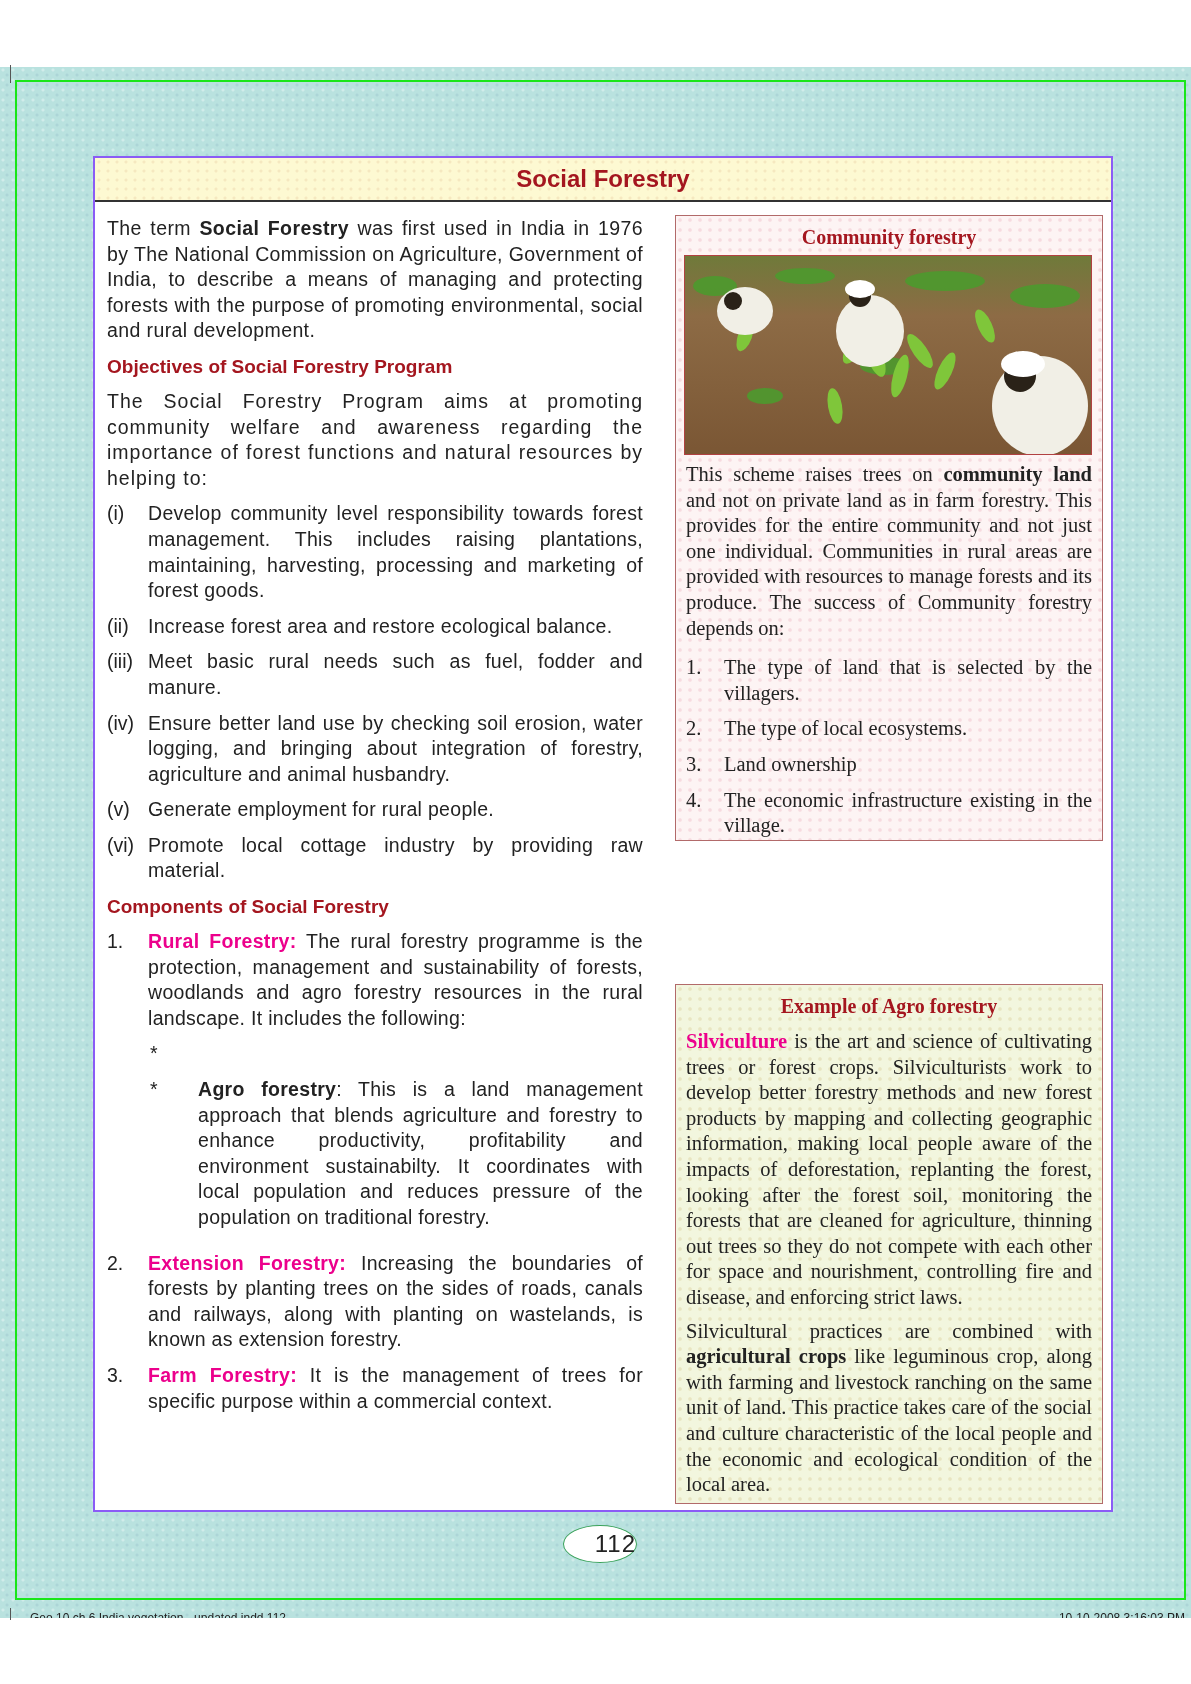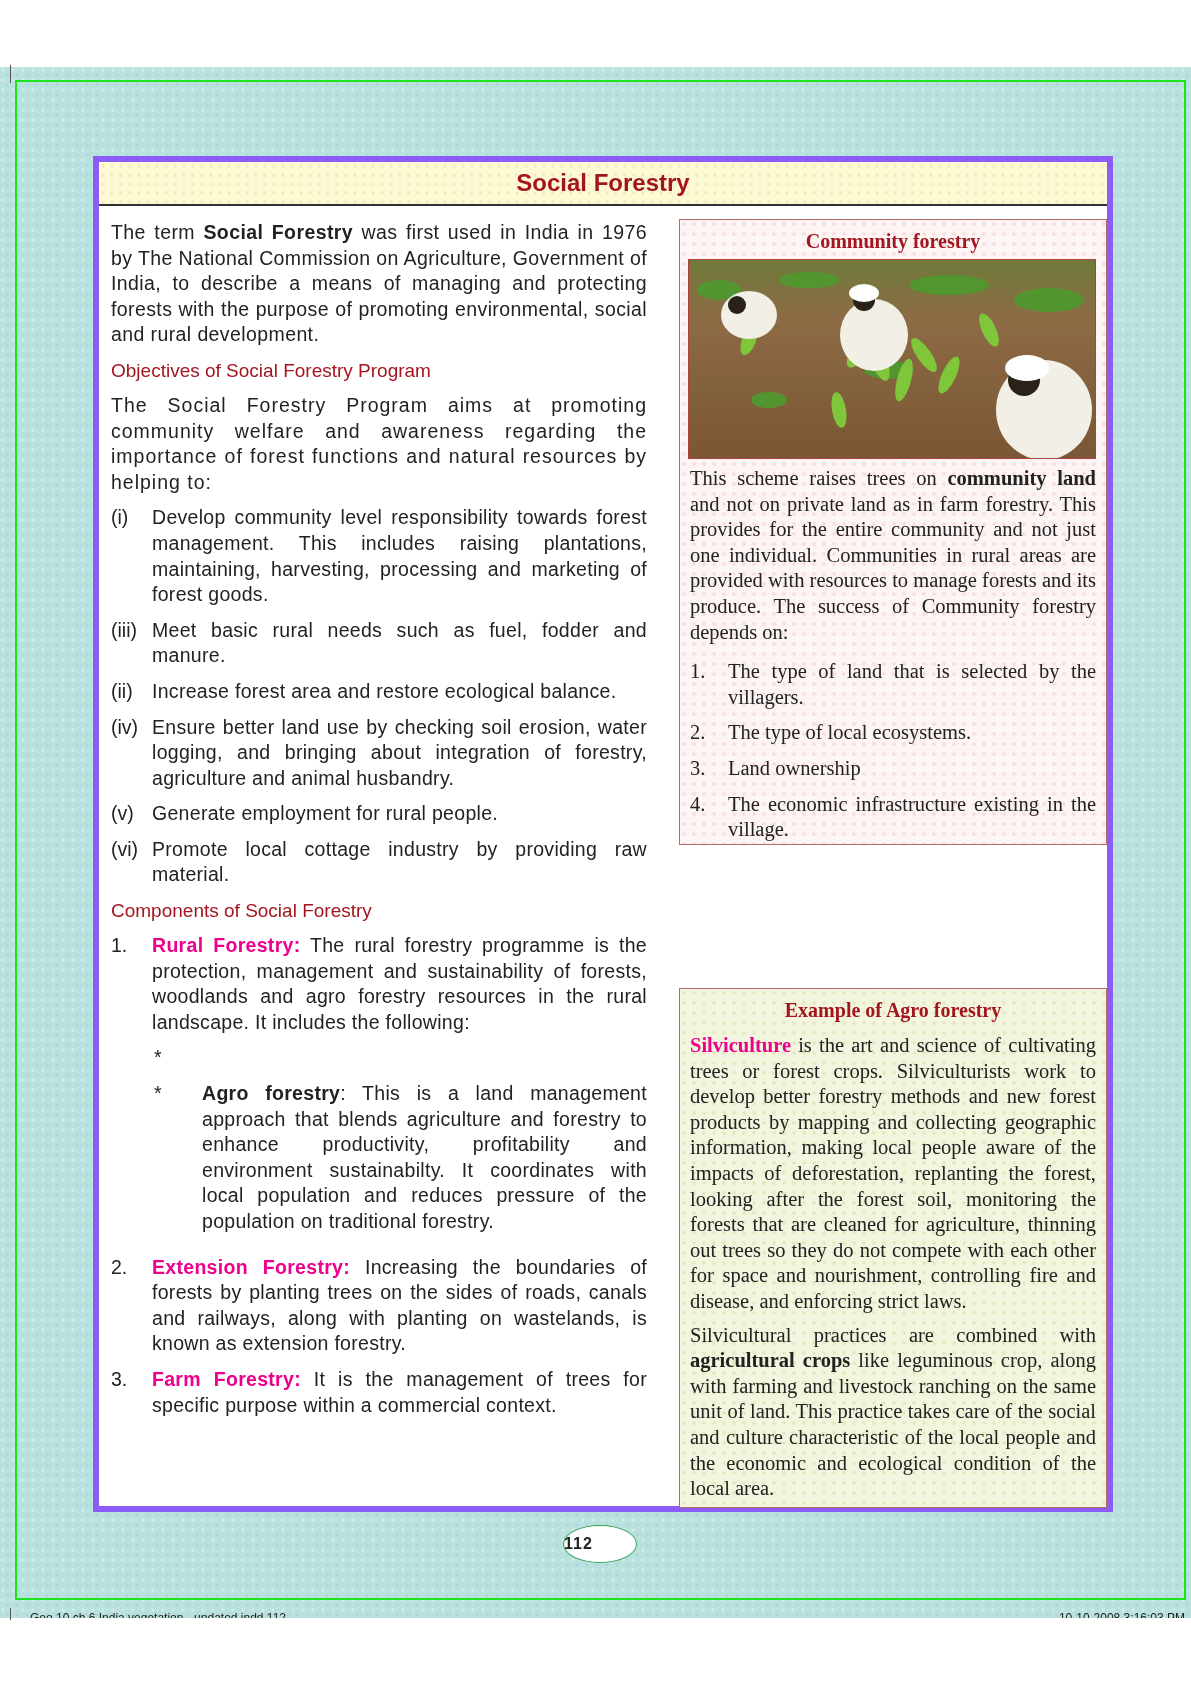--- a/index.html
+++ b/index.html
@@ -23,41 +23,41 @@
     border: 2px solid #19e619; box-sizing: border-box;
   }
   .slug-left, .slug-right {
     position: absolute; top: 1610px; font-size: 12px; color: #222; height: 8px; overflow: hidden; line-height: 16px;
   }
   .slug-left { left: 30px; }
   .slug-right { right: 6px; }
 
   .main-box {
     position: absolute; left: 93px; top: 156px; width: 1020px; height: 1356px;
-    border: 6px solid #8b5cf6; box-sizing: border-box; background: #fff;
+    border: 2px solid #8b5cf6; box-sizing: border-box; background: #fff;
   }
   .title-band {
     position: absolute; left: 0; top: 0; right: 0; height: 42px;
     background-color: #fdf9d2;
     background-image: radial-gradient(circle at 4px 4px, rgba(240,220,180,0.6) 1px, transparent 2px);
     background-size: 9px 9px;
     border-bottom: 2px solid #333;
     text-align: center;
   }
   .title {
     font-size: 24px; font-weight: bold; color: #a4161f; line-height: 42px;
   }
 
   .left-col {
     position: absolute; left: 12px; top: 56px; width: 536px;
     font-size: 19.5px; color: #222; line-height: 25.6px;
   }
   .left-col p { margin: 0 0 10px 0; text-align: justify; text-align-last: left; letter-spacing: 0.4px; }
   .left-col h3 {
-    margin: 0 0 10px 0; font-size: 19px; color: #a4161f; font-weight: normal; line-height: 25px;
+    margin: 0 0 10px 0; font-size: 19px; color: #a4161f; font-weight: bold; line-height: 25px;
   }
   .obj { display: flex; margin: 0 0 10px 0; }
   .obj .num { width: 41px; flex: none; }
   .obj .txt { flex: 1; text-align: justify; text-align-last: left; letter-spacing: 0.3px; }
   .comp { display: flex; margin: 0 0 10px 0; }
   .comp .num { width: 41px; flex: none; }
   .comp .txt { flex: 1; text-align: justify; text-align-last: left; letter-spacing: 0.3px; }
   .pink { color: #ec008c; font-weight: bold; }
   .sub { display: flex; margin: 10px 0 10px 0; }
   .sub .star { width: 48px; flex: none; padding-left: 2px; }
@@ -94,21 +94,21 @@
   }
   .box-text p { margin: 0 0 8px 0; text-align: justify; text-align-last: left; }
   .cf-list { margin: 0; padding: 0; list-style: none; }
   .cf-list li { display: flex; margin-bottom: 10px; }
   .cf-list .n { width: 38px; flex: none; }
   .cf-list .t { flex: 1; text-align: justify; text-align-last: left; }
 
   .page-num {
     position: absolute; left: 563px; top: 1525px; width: 74px; height: 38px;
     border: 1.5px solid #3aa25a; border-radius: 50%; background: #fff; box-sizing: border-box;
-    text-align: left; line-height: 35px; font-size: 16px; color: #222; letter-spacing: 1px; font-weight: bold;
+    text-align: right; line-height: 35px; font-size: 24px; color: #222; letter-spacing: 1px;
   }
 </style>
 </head>
 <body>
 
 <div class="bg"></div>
 <div class="crop-mark"></div>
 <div class="crop-mark b"></div>
 <div class="green-frame"></div>
 <div class="slug-left">Geo 10 ch 6 India vegetation - updated.indd   112</div>
@@ -123,26 +123,26 @@
     <p style="margin-top:2px;"><span>The term </span><b>Social Forestry</b><span> was first used in India in 1976 by The National Commission on Agriculture, Government of India, to describe a means of managing and protecting forests with the purpose of promoting environmental, social and rural development.</span></p>
 
     <h3>Objectives of Social Forestry Program</h3>
     <p style="letter-spacing:1px;">The Social Forestry Program aims at promoting community welfare and awareness regarding the importance of forest functions and natural resources by helping to:</p>
 
     <div class="obj">
         <span class="num">(i)</span>
         <span class="txt">Develop community level responsibility towards forest management. This includes raising plantations, maintaining, harvesting, processing and marketing of forest goods.</span>
       </div>
     <div class="obj">
+        <span class="num">(ii)</span>
+        <span class="txt">Increase forest area and restore ecological balance.</span>
+      </div>
+    <div class="obj">
         <span class="num">(iii)</span>
         <span class="txt">Meet basic rural needs such as fuel, fodder and manure.</span>
-      </div>
-    <div class="obj">
-        <span class="num">(ii)</span>
-        <span class="txt">Increase forest area and restore ecological balance.</span>
       </div>
     <div class="obj">
         <span class="num">(iv)</span>
         <span class="txt">Ensure better land use by checking soil erosion, water logging, and bringing about integration of forestry, agriculture and animal husbandry.</span>
       </div>
     <div class="obj">
         <span class="num">(v)</span>
         <span class="txt">Generate employment for rural people.</span>
       </div>
     <div class="obj">

